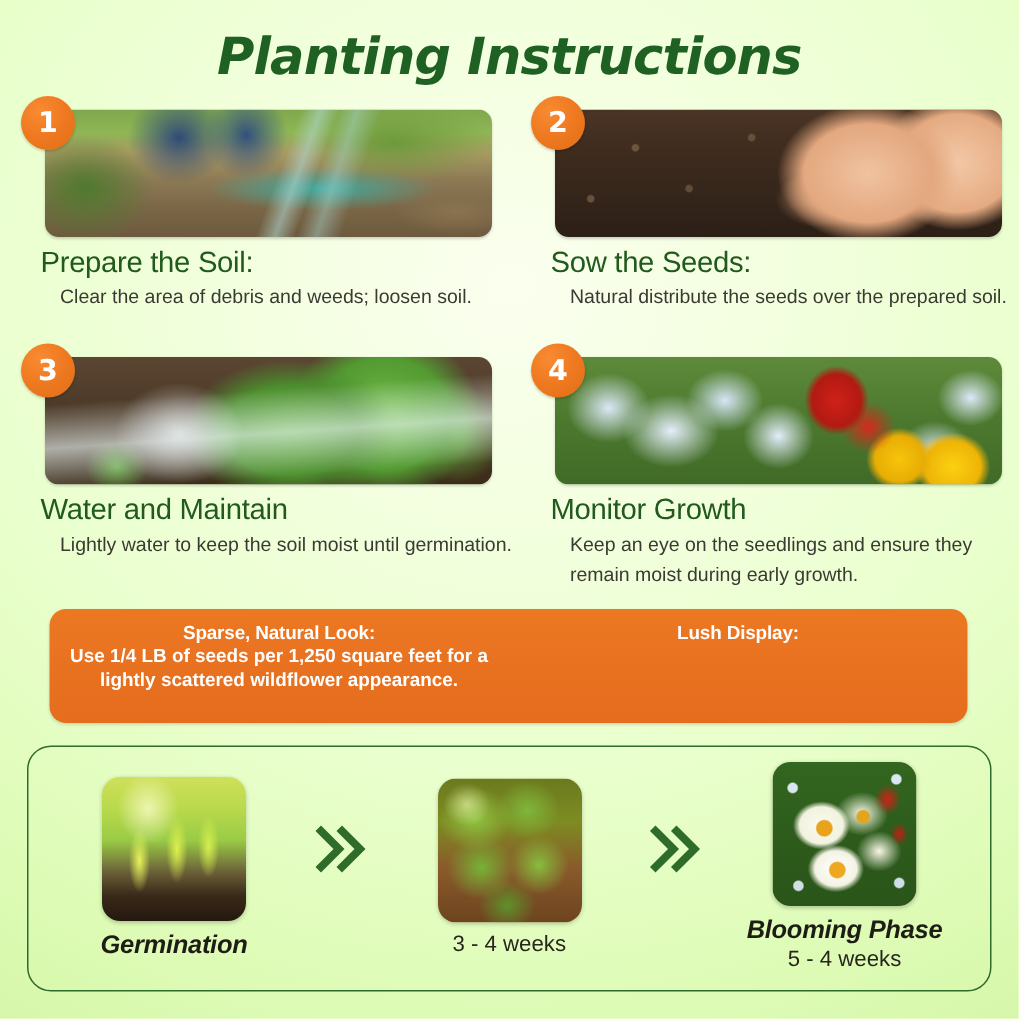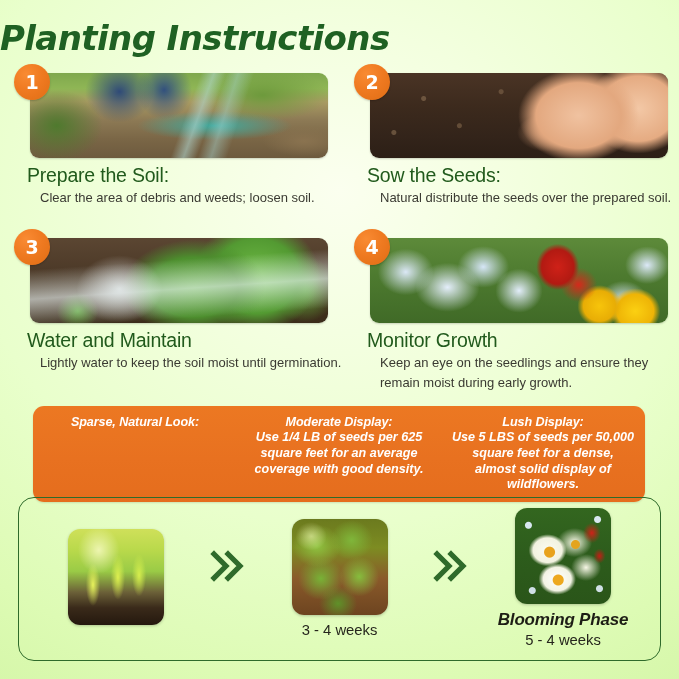--- a/index.html
+++ b/index.html
@@ -11,21 +11,21 @@
   #page{
     position:relative;width:679px;height:679px;
     background:
       radial-gradient(ellipse 95% 85% at 50% 28%, #fbffef 0%, #f3ffdf 28%, #e9ffcc 58%, #ddfbb4 86%, #d6f7aa 100%);
     overflow:hidden;
   }
 
   
   .title{
     position:absolute;left:0;top:18px;width:679px;
-    text-align:left;
+    text-align:center;
     font-family:"DejaVu Sans", sans-serif;
     font-size:34px;font-weight:bold;font-style:italic;
     letter-spacing:-0.6px;
     color:#1f6123;
   }
 
   
   .steps{
     position:absolute;left:0;top:64px;width:679px;
   }
@@ -64,26 +64,25 @@
     letter-spacing:-0.2px;
   }
   .step-body{
     position:absolute;left:40px;top:124px;
     width:306px;
     font-size:13px;line-height:19.5px;color:#3a3a32;
   }
 
   
   .rates{
-    position:absolute;left:33px;top:406px;width:612px;height:96px;
+    position:absolute;left:33px;top:406px;width:612px;height:76px;
     background:linear-gradient(180deg,#ec7822 0%,#e87120 55%,#e56d1d 100%);
     border-radius:11px;
     display:flex;
     box-shadow:0 1px 2px rgba(0,0,0,.12);
-    font-style:italic;
   }
   .rate{
     flex:1;padding:8px 10px 0 10px;
     text-align:center;color:#fff;
     display:flex;flex-direction:column;align-items:center;
   }
   .rate-title{font-size:12.6px;font-weight:bold;line-height:16px;letter-spacing:-0.1px;}
   .rate-text{font-size:12.6px;line-height:15.8px;font-weight:600;}
 
   
@@ -199,43 +198,40 @@
       <div class="badge">4</div>
       <div class="step-head">Monitor Growth</div>
       <div class="step-body">Keep an eye on the seedlings and ensure they remain moist during early growth.</div>
     </div>
 
   </div>
 
   <div class="rates">
     <div class="rate">
       <div class="rate-title">Sparse, Natural Look:</div>
-    </div>
-    <div class="rate">
-      <div class="rate-title">Moderate Display:</div>
-      <div class="rate-text">Use 1/4 LB of seeds per 625 square feet for an average coverage with good density.</div>
+      <div class="rate-text">Use 1/4 LB of seeds per 1,250 square feet for a lightly scattered wildflower appearance.</div>
     </div>
     <div class="rate">
       <div class="rate-title">Lush Display:</div>
-      <div class="rate-text">Use 5 LBS of seeds per 50,000 square feet for a dense, almost solid display of wildflowers.</div>
     </div>
   </div>
 
   <div class="timeline">
 
     <div class="phase">
       <div class="thumb">
         <div class="sky" style="background:
             linear-gradient(180deg,#cfe05a 0%,#b9d94b 22%,#9acb46 44%,#6b6038 66%,#3a2a1a 82%,#24180e 100%);"></div>
         <div class="sky" style="background:
             radial-gradient(ellipse 30% 34% at 32% 22%, rgba(255,255,210,.75) 0%, rgba(255,255,210,0) 72%),
             radial-gradient(ellipse 10% 30% at 26% 58%, #e8f35c 0%, rgba(232,243,92,0) 74%),
             radial-gradient(ellipse 10% 32% at 52% 50%, #ddf04f 0%, rgba(221,240,79,0) 74%),
             radial-gradient(ellipse 10% 30% at 74% 48%, #d6ee4d 0%, rgba(214,238,77,0) 74%);"></div>
       </div>
+      <div class="phase-name">Germination</div>
     </div>
 
     <div class="arrowwrap">
       <div class="chev">
         <svg width="44" height="44" viewBox="0 0 44 44">
           <path d="M8 10 L20 22 L8 34" fill="none" stroke="#2f6b2b" stroke-width="5.2" stroke-linecap="square"></path>
           <path d="M22 10 L34 22 L22 34" fill="none" stroke="#2f6b2b" stroke-width="5.2" stroke-linecap="square"></path>
         </svg>
       </div>
     </div>

